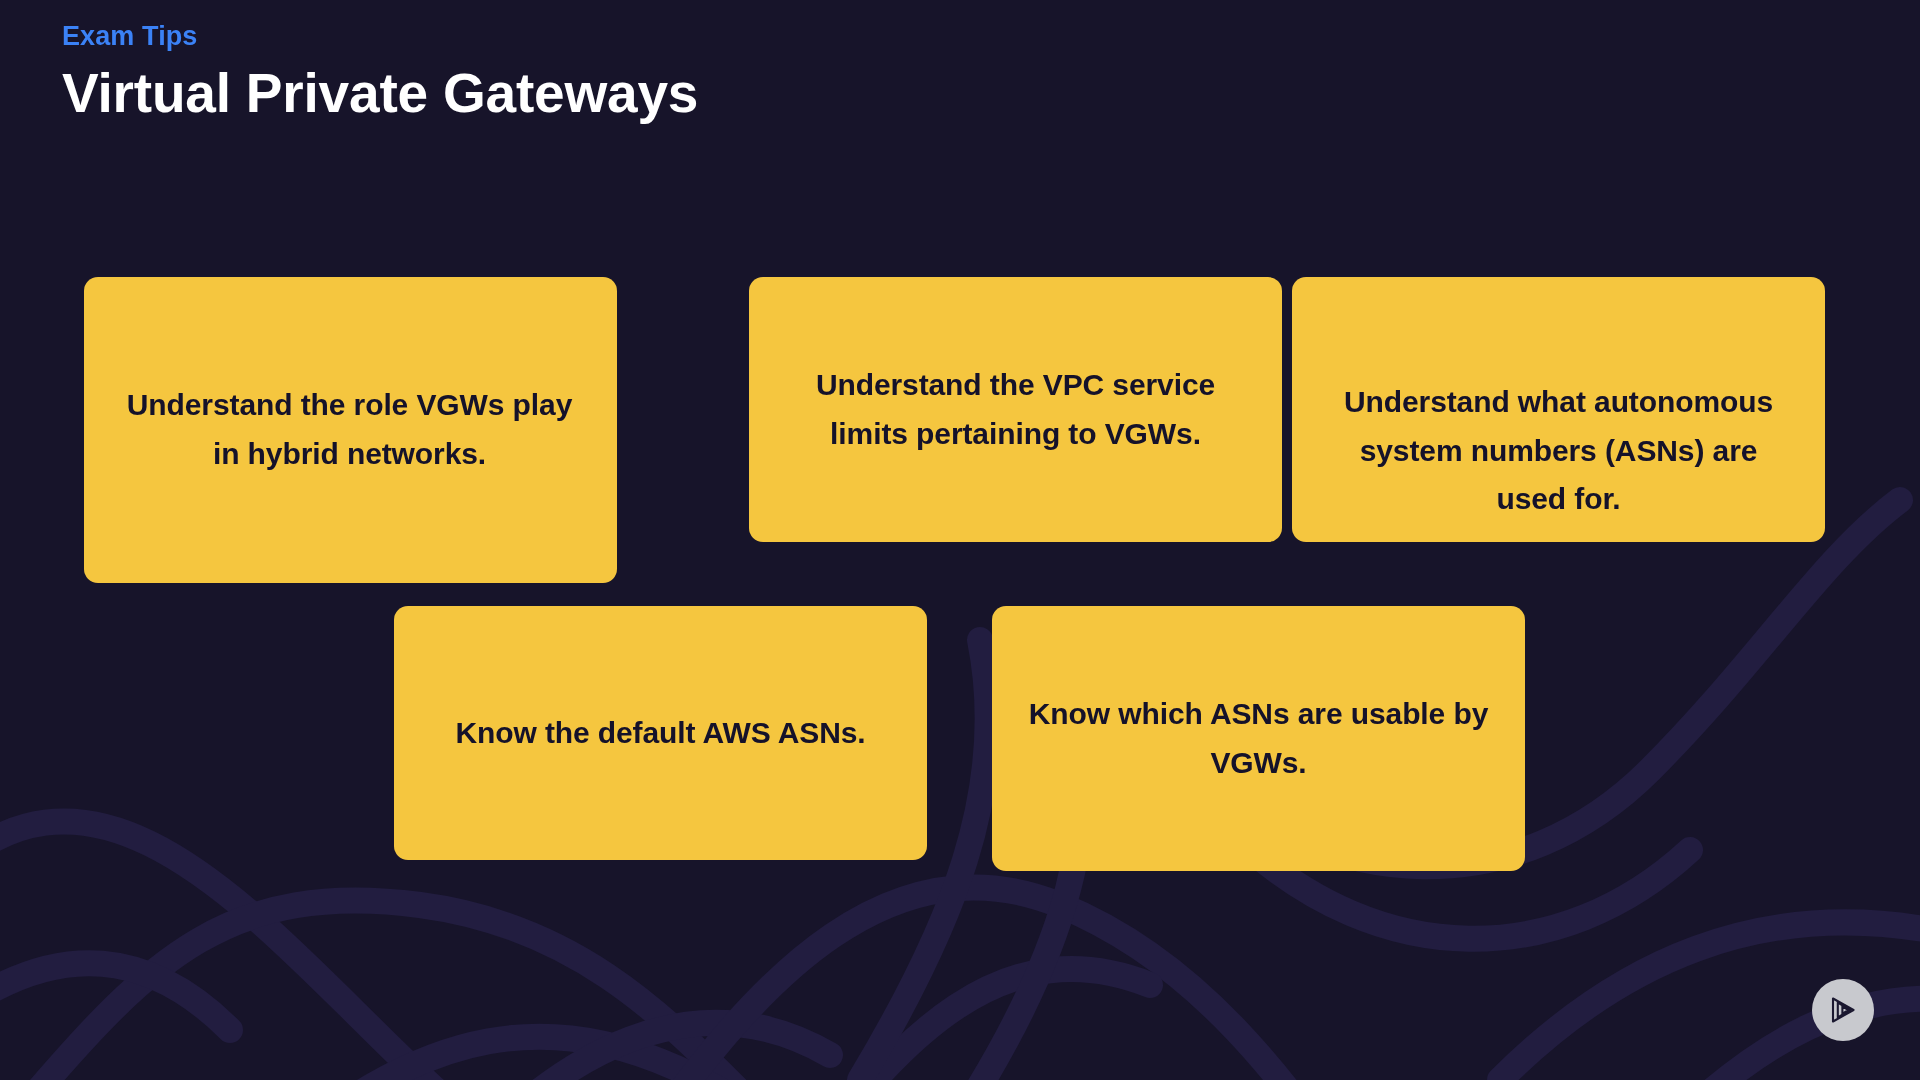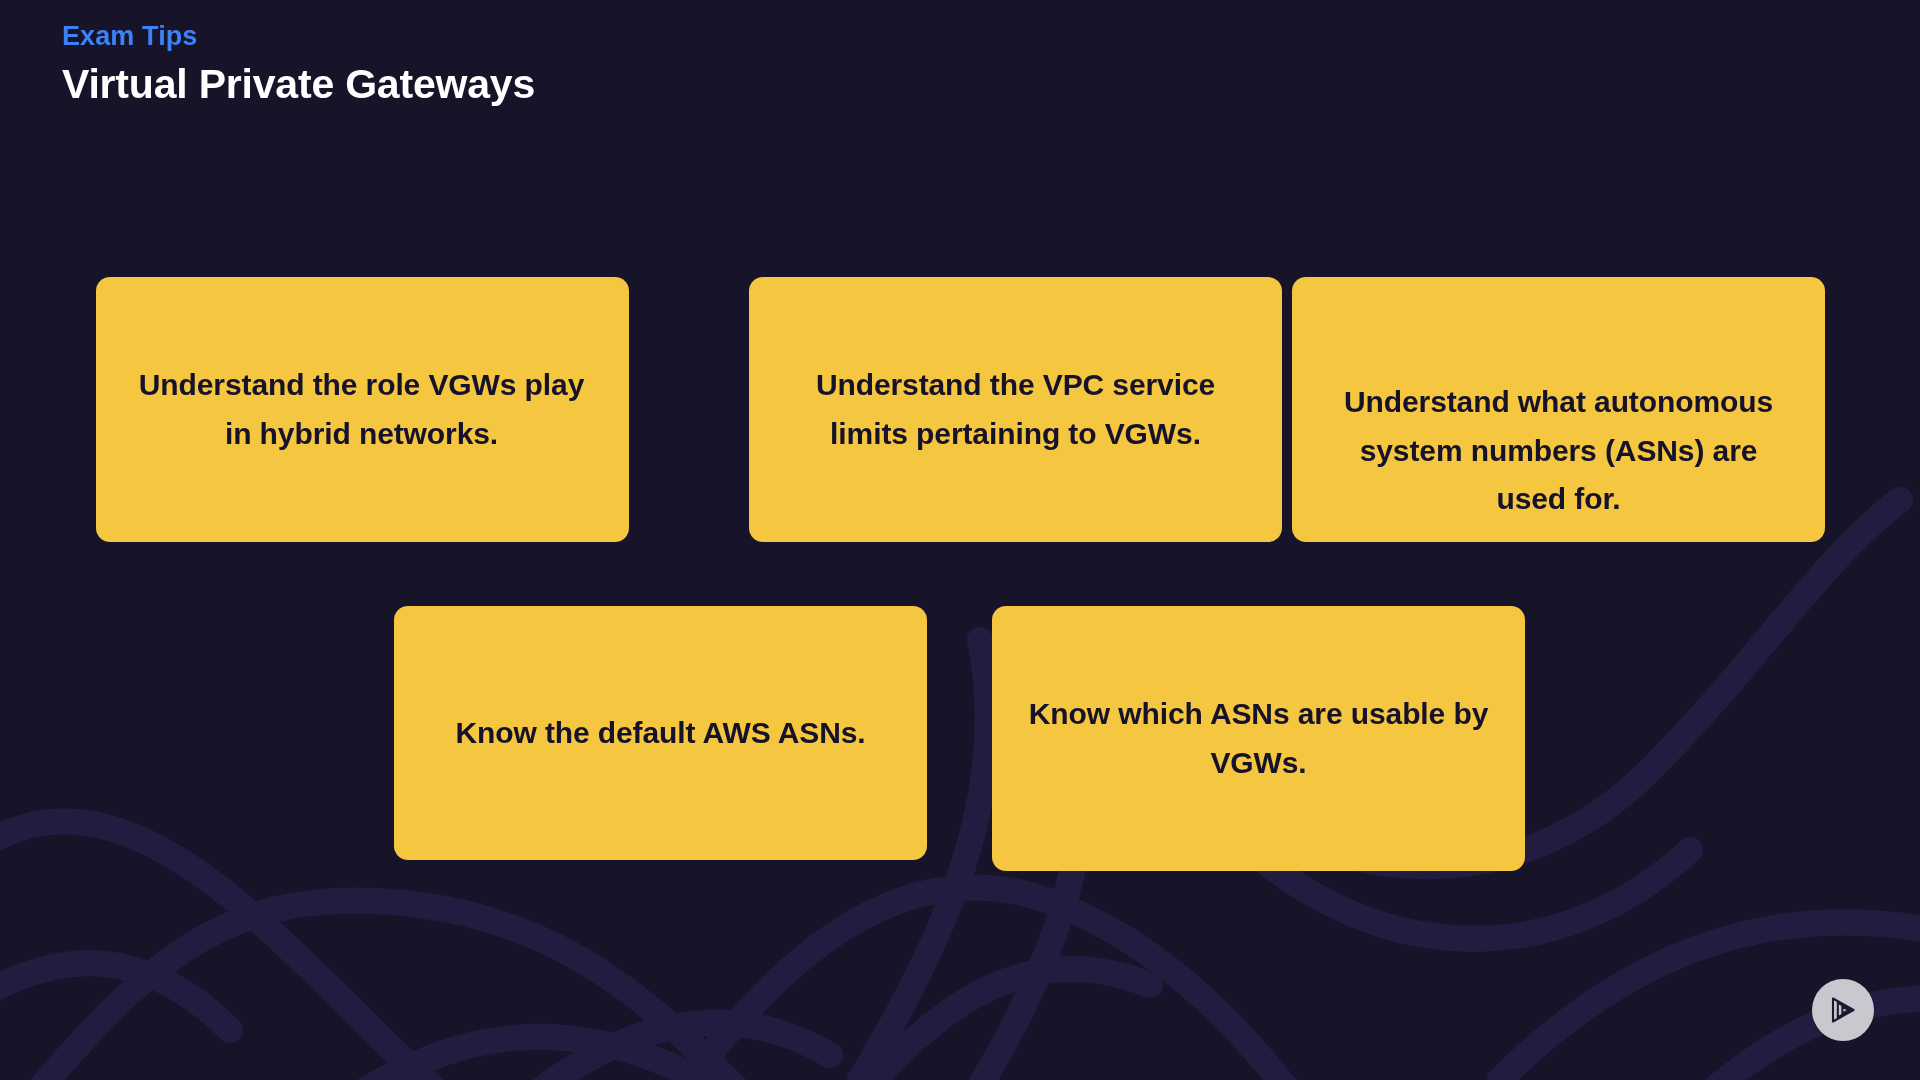--- a/index.html
+++ b/index.html
@@ -37,21 +37,21 @@
   }
   .eyebrow {
     font-size: 27px;
     font-weight: 700;
     letter-spacing: 0.1px;
     color: #3b82f6;
     margin: 0 0 6px 0;
     line-height: 1.25;
   }
   .title {
-    font-size: 41px;
+    font-size: 55px;
     font-weight: 700;
     color: #ffffff;
     margin: 0;
     line-height: 1.2;
     letter-spacing: -0.2px;
   }
 
   
   .cards {
     position: absolute;
@@ -76,21 +76,21 @@
     width: 100%;
     text-align: center;
     color: #15122a;
     font-size: 30px;
     font-weight: 700;
     line-height: 1.62;
     letter-spacing: -0.1px;
   }
 
   
-  .card-1 { left: 96px;   top: 277px; width: 533px; height: 265px; padding-left: 32px; }
+  .card-1 { left: 84px;   top: 277px; width: 533px; height: 306px; padding-left: 32px; }
   .card-2 { left: 734px;  top: 277px; width: 533px; height: 265px; margin-left: 15px; }
   .card-3 { left: 1292px; top: 277px; width: 533px; height: 265px; align-items: flex-end; }
   
   .card-4 { left: 394px;  top: 606px; width: 533px; height: 254px; }
   .card-5 { left: 992px;  top: 606px; width: 533px; height: 265px; }
 
   
   .brand-badge {
     position: absolute;
     left: 1812px;

